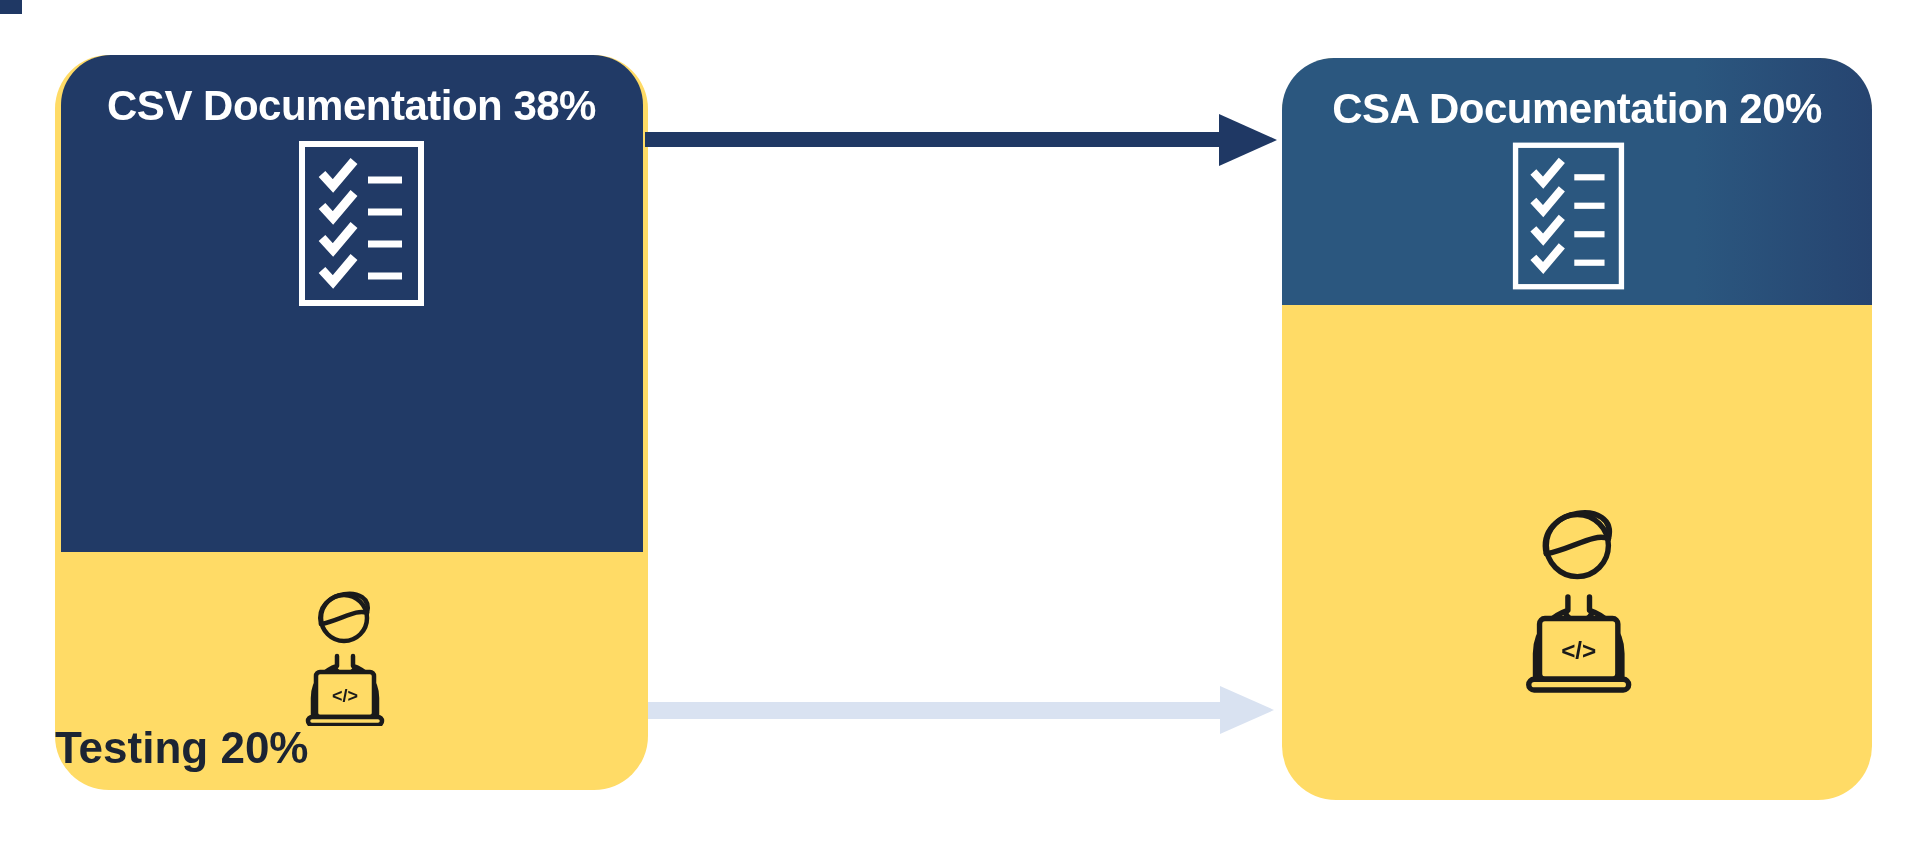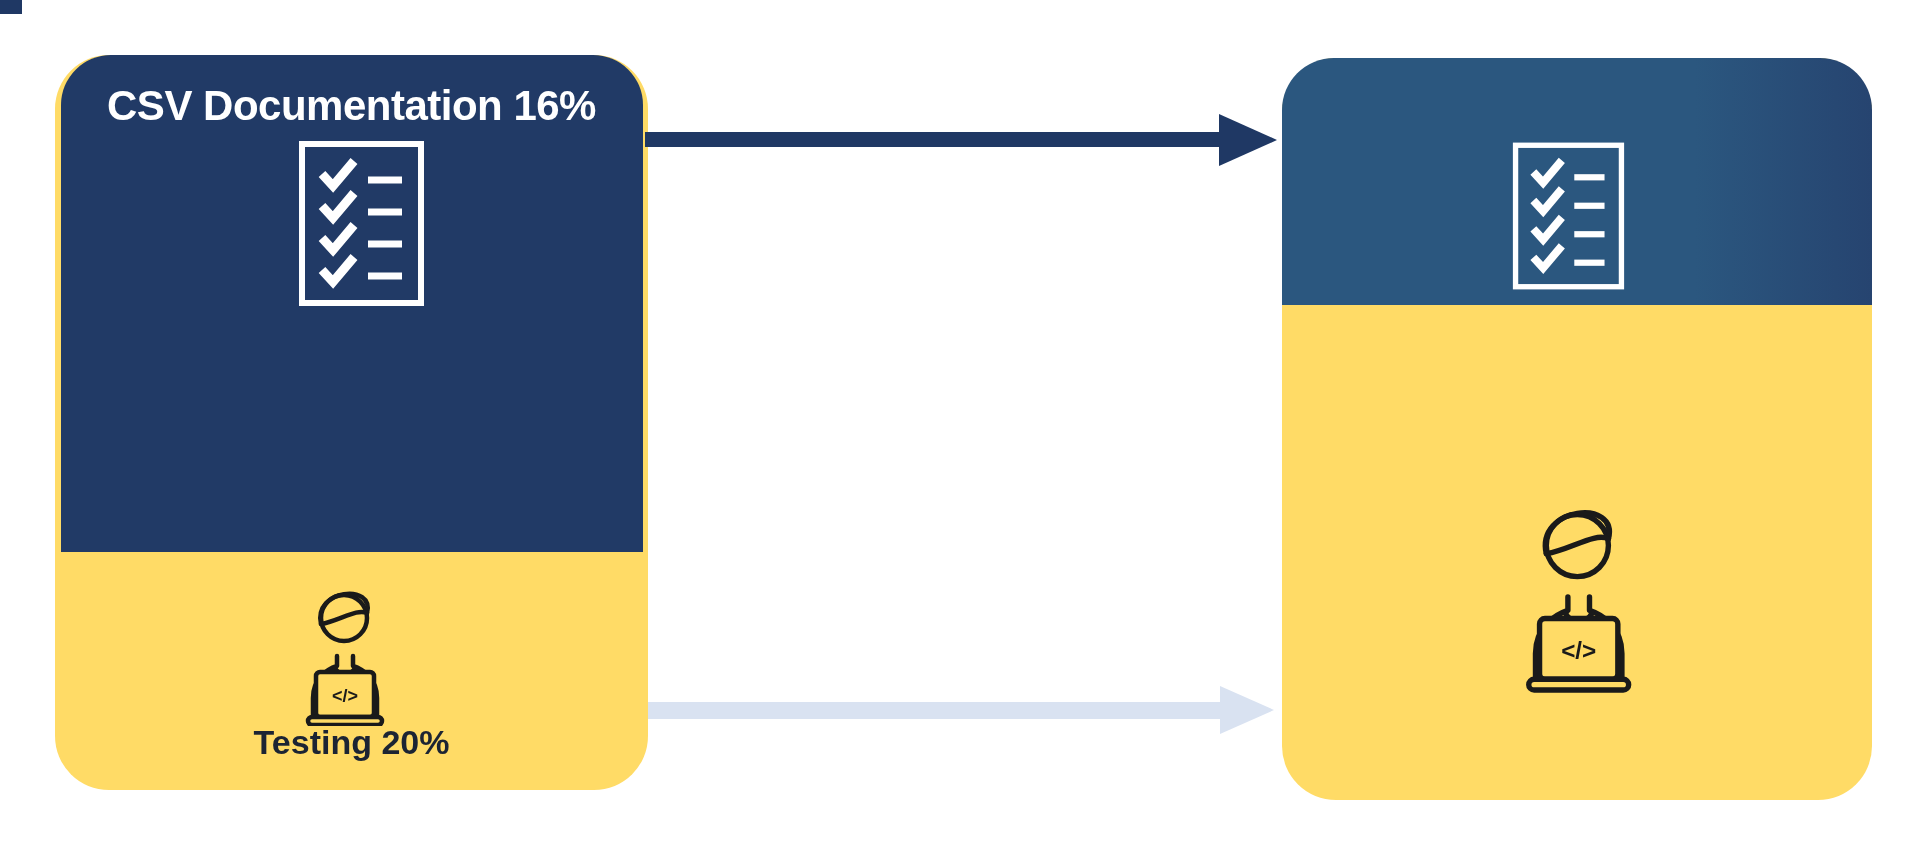--- a/index.html
+++ b/index.html
@@ -29,41 +29,41 @@
 
   .checklist{position:absolute;}
   .card-left  .checklist{left:243px;top:85px;}
   .card-right .checklist{left:230px;top:83px;}
 
   .person{position:absolute;}
   .card-left  .person{left:228px;top:526px;}
   .card-right .person{left:213px;top:428px;}
 
   .testing-label{
-    position:absolute;left:0;width:100%;text-align:center;
-    font-weight:bold;font-size:34px;white-space:nowrap;
+    position:absolute;left:0;width:100%;
+    font-weight:bold;font-size:44px;white-space:nowrap;
   }
   .card-left  .testing-label{top:668px;color:#1C2433;}
   .card-right .testing-label{top:666px;color:#121212;}
 
   .arrow{position:absolute;}
   .arrow-top{left:645px;top:110px;}
   .arrow-bottom{left:648px;top:680px;}
 </style>
 </head>
 <body>
 
 <div class="canvas">
 
   <div class="corner-artifact"></div>
 
   <div class="card card-left">
     <div class="blue-panel"></div>
 
-    <div class="card-title">CSV Documentation 16%</div>
+    <div class="card-title">CSV Documentation 38%</div>
 
     <svg class="checklist" width="127" height="167" viewBox="0 0 127 167">
       <rect x="4" y="4" width="119" height="159" fill="none" stroke="#ffffff" stroke-width="6"></rect>
       <g stroke="#ffffff" fill="none">
         <path d="M24,34 l11,12 l21,-25" stroke-width="9"></path>
         <path d="M24,66 l11,12 l21,-25" stroke-width="9"></path>
         <path d="M24,98 l11,12 l21,-25" stroke-width="9"></path>
         <path d="M24,130 l11,12 l21,-25" stroke-width="9"></path>
         <path d="M70,40 H104" stroke-width="7"></path>
         <path d="M70,72 H104" stroke-width="7"></path>
@@ -85,20 +85,21 @@
       </g>
       <text x="62" y="121" text-anchor="middle" font-size="18" font-weight="bold" fill="#1a1a1a">&lt;/&gt;</text>
     </svg>
 
     <div class="testing-label">Testing 20%</div>
   </div>
 
   <div class="card card-right">
     <div class="blue-panel"></div>
 
+    <div class="card-title">CSA Documentation 20%</div>
 
     <svg class="checklist" width="113" height="150" viewBox="0 0 127 167">
       <rect x="4" y="4" width="119" height="159" fill="none" stroke="#ffffff" stroke-width="6"></rect>
       <g stroke="#ffffff" fill="none">
         <path d="M24,34 l11,12 l21,-25" stroke-width="9"></path>
         <path d="M24,66 l11,12 l21,-25" stroke-width="9"></path>
         <path d="M24,98 l11,12 l21,-25" stroke-width="9"></path>
         <path d="M24,130 l11,12 l21,-25" stroke-width="9"></path>
         <path d="M70,40 H104" stroke-width="7"></path>
         <path d="M70,72 H104" stroke-width="7"></path>

